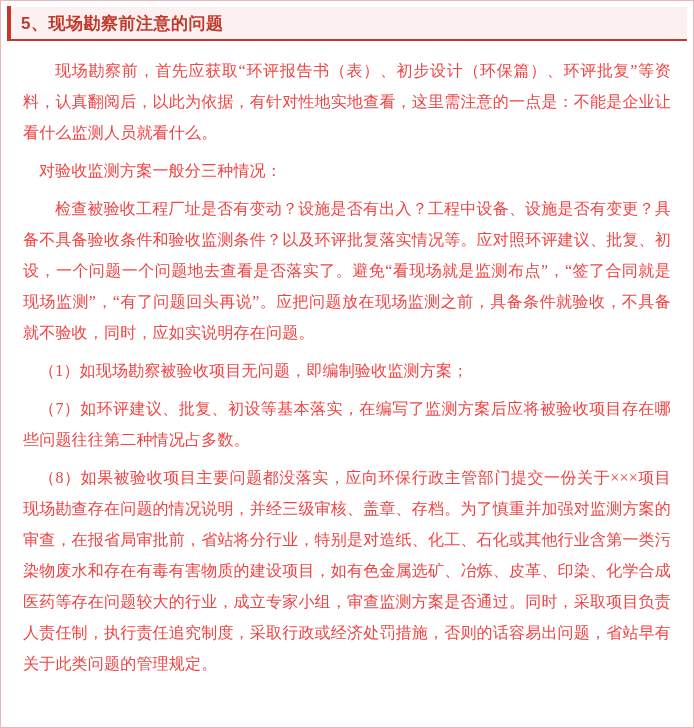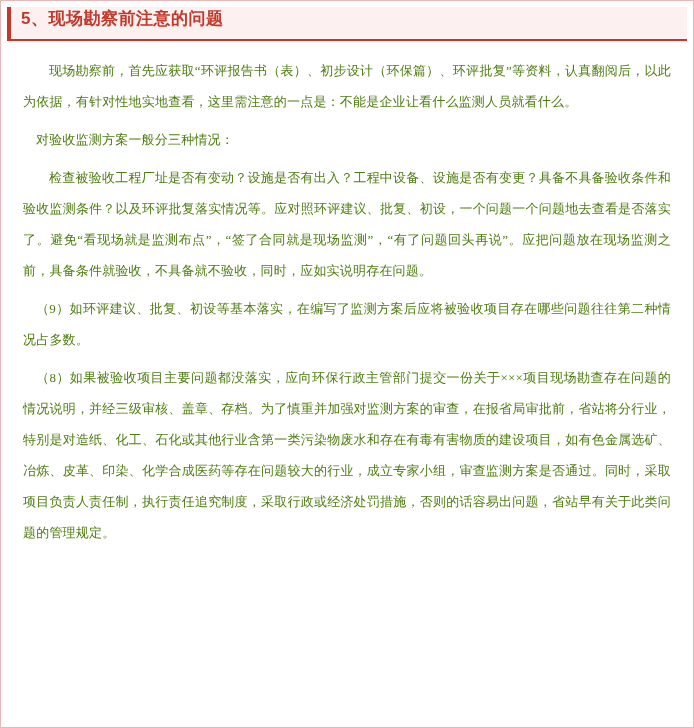--- a/index.html
+++ b/index.html
@@ -21,20 +21,21 @@
     border: 1px solid #e4b9b9;
     background: #ffffff;
   }
   .header {
     position: relative;
     margin: 6px 6px 0 6px;
     height: 34px;
     background: #fdf0f0;
     border-bottom: 2px solid #c0392b;
     display: flex;
+    align-items: center;
     box-sizing: border-box;
   }
   .header-accent {
     width: 4px;
     height: 34px;
     background: #c0392b;
     flex: 0 0 auto;
   }
   .header-title {
     color: #c0392b;
@@ -43,23 +44,23 @@
     letter-spacing: 0.5px;
     padding-left: 10px;
     font-family: "Liberation Sans", "DejaVu Sans", sans-serif;
     white-space: nowrap;
   }
   .content {
     padding: 14px 22px 0 22px;
     box-sizing: border-box;
   }
   .para {
-    font-size: 13px;
+    font-size: 16px;
     line-height: 31px;
-    color: #4d7c0f;
+    color: #ef4444;
     text-align: justify;
     text-justify: inter-ideograph;
     margin: 0 0 7px 0;
     letter-spacing: 0.2px;
   }
   .indent {
     text-indent: 2em;
   }
   .indent-small {
     text-indent: 1em;
@@ -72,17 +73,18 @@
 
   <div class="header">
     <div class="header-accent"></div>
     <div class="header-title">5、现场勘察前注意的问题</div>
   </div>
 
   <div class="content">
     <p class="para indent">现场勘察前，首先应获取“环评报告书（表）、初步设计（环保篇）、环评批复”等资料，认真翻阅后，以此为依据，有针对性地实地查看，这里需注意的一点是：不能是企业让看什么监测人员就看什么。</p>
     <p class="para indent-small">对验收监测方案一般分三种情况：</p>
     <p class="para indent">检查被验收工程厂址是否有变动？设施是否有出入？工程中设备、设施是否有变更？具备不具备验收条件和验收监测条件？以及环评批复落实情况等。应对照环评建议、批复、初设，一个问题一个问题地去查看是否落实了。避免“看现场就是监测布点”，“签了合同就是现场监测”，“有了问题回头再说”。应把问题放在现场监测之前，具备条件就验收，不具备就不验收，同时，应如实说明存在问题。</p>
-    <p class="para indent-small">（9）如环评建议、批复、初设等基本落实，在编写了监测方案后应将被验收项目存在哪些问题往往第二种情况占多数。</p>
+    <p class="para indent-small">（1）如现场勘察被验收项目无问题，即编制验收监测方案；</p>
+    <p class="para indent-small">（7）如环评建议、批复、初设等基本落实，在编写了监测方案后应将被验收项目存在哪些问题往往第二种情况占多数。</p>
     <p class="para indent-small">（8）如果被验收项目主要问题都没落实，应向环保行政主管部门提交一份关于×××项目现场勘查存在问题的情况说明，并经三级审核、盖章、存档。为了慎重并加强对监测方案的审查，在报省局审批前，省站将分行业，特别是对造纸、化工、石化或其他行业含第一类污染物废水和存在有毒有害物质的建设项目，如有色金属选矿、冶炼、皮革、印染、化学合成医药等存在问题较大的行业，成立专家小组，审查监测方案是否通过。同时，采取项目负责人责任制，执行责任追究制度，采取行政或经济处罚措施，否则的话容易出问题，省站早有关于此类问题的管理规定。</p>
   </div>
 
 </div>
 
 </body></html>

